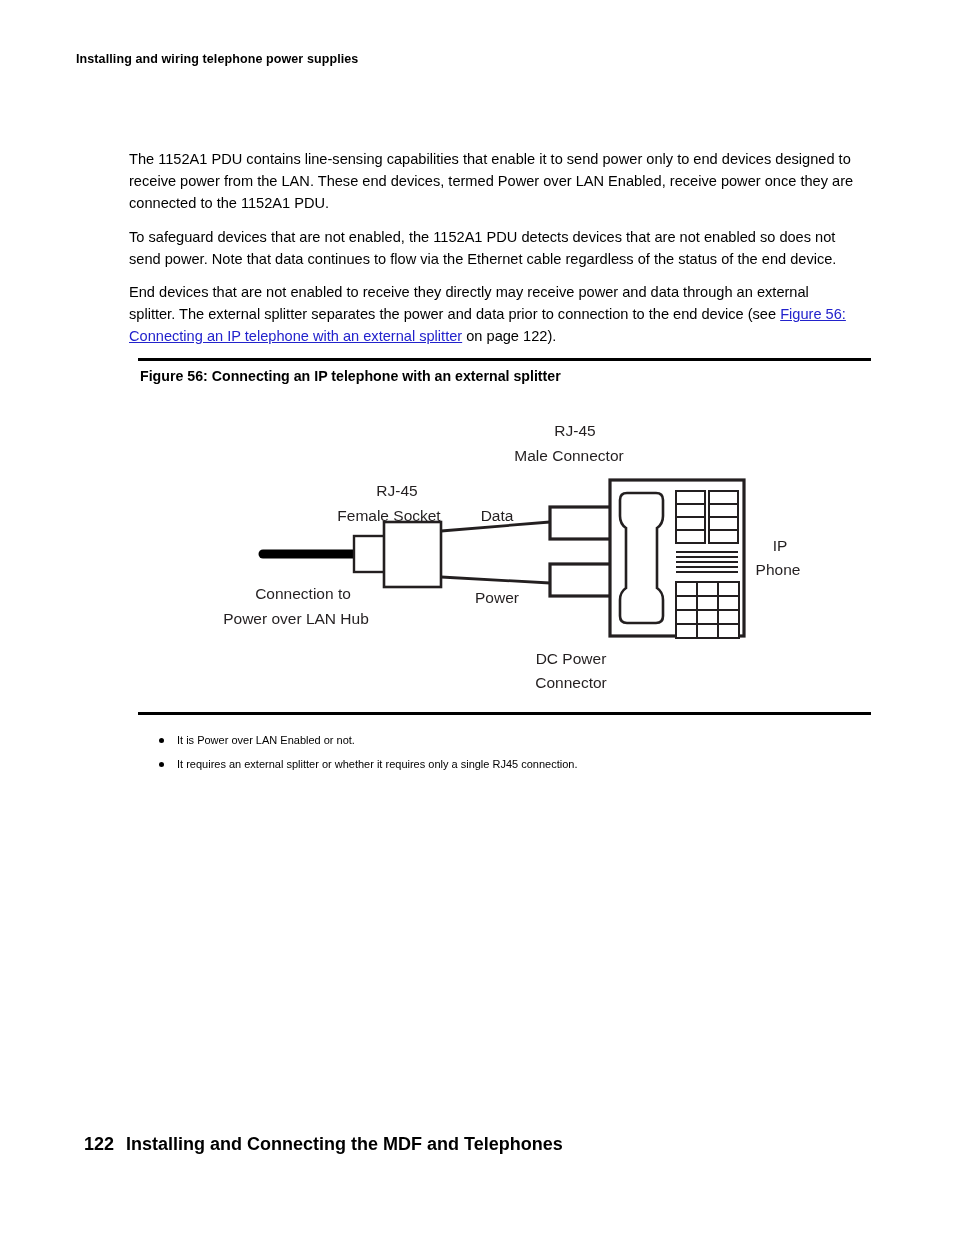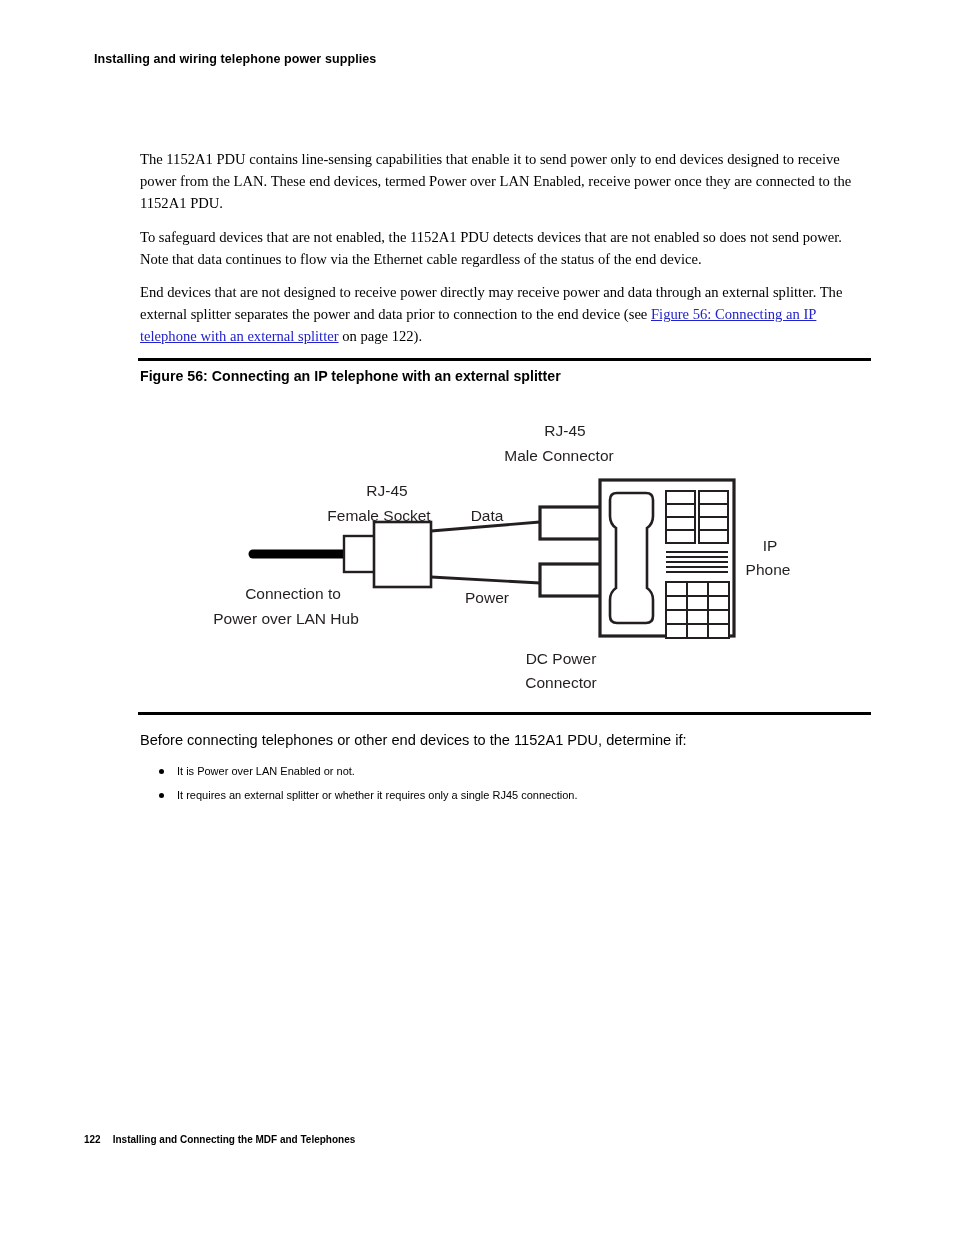--- a/index.html
+++ b/index.html
@@ -17,44 +17,43 @@
   }
 
   .page {
     position: absolute;
     inset: 0;
   }
 
   
   .running-header {
     position: absolute;
-    left: 94px;
+    left: 76px;
     top: 52px;
     font-size: 12.5px;
     font-weight: bold;
     letter-spacing: 0.1px;
   }
 
   
   .section-heading {
     position: absolute;
     left: 88px;
     top: 106px;
     font-size: 20.5px;
     font-weight: bold;
     letter-spacing: -0.1px;
   }
 
   
   .body-block {
     position: absolute;
-    left: 140px;
+    left: 129px;
     top: 148px;
     width: 730px;
-    font-family: Liberation Serif, serif;
   }
   .body-block p {
     margin: 0 0 11px 0;
     font-size: 14.6px;
     line-height: 22.2px;
   }
   .xref-link {
     color: #2222cc;
     text-decoration: underline;
   }
@@ -75,21 +74,21 @@
     position: absolute;
     left: 140px;
     top: 368px;
     font-size: 14.2px;
     font-weight: bold;
   }
 
   
   .figure-area {
     position: absolute;
-    left: 136px;
+    left: 146px;
     top: 396px;
     width: 733px;
     height: 312px;
   }
   .figure-area svg {
     display: block;
   }
   .diagram-text {
     font-family: "Liberation Sans", sans-serif;
     font-size: 15.5px;
@@ -138,39 +137,39 @@
     margin-bottom: 12px;
     font-size: 14.6px;
     line-height: 22.2px;
   }
 
   
   .footer {
     position: absolute;
     left: 84px;
     top: 1134px;
-    font-size: 10px;
+    font-size: 18px;
     font-weight: bold;
   }
   .footer .page-num {
     margin-right: 12px;
   }
 </style>
 </head>
 <body>
 
 <div class="page">
 
   <div class="running-header">Installing and wiring telephone power supplies</div>
 
 
   <div class="body-block">
     <p>The 1152A1 PDU contains line-sensing capabilities that enable it to send power only to end devices designed to receive power from the LAN. These end devices, termed Power over LAN Enabled, receive power once they are connected to the 1152A1 PDU.</p>
     <p>To safeguard devices that are not enabled, the 1152A1 PDU detects devices that are not enabled so does not send power. Note that data continues to flow via the Ethernet cable regardless of the status of the end device.</p>
-    <p><span>End devices that are not designed to receive power directly may receive power and data through an external splitter. The external splitter separates the power and data prior to connection to the end device (see </span><a class="xref-link" href="#">Figure 56:  Connecting an IP telephone with an external splitter</a><span> on page 122).</span></p>
+    <p><span>End devices that are not enabled to receive they directly may receive power and data through an external splitter. The external splitter separates the power and data prior to connection to the end device (see </span><a class="xref-link" href="#">Figure 56:  Connecting an IP telephone with an external splitter</a><span> on page 122).</span></p>
   </div>
 
   <div class="rule rule-top"></div>
 
   <div class="figure-caption">Figure 56: Connecting an IP telephone with an external splitter</div>
 
   <div class="figure-area">
     <svg width="733" height="312" viewBox="0 0 733 312" xmlns="http://www.w3.org/2000/svg">
 
       <text class="diagram-text" x="429" y="40" text-anchor="middle">RJ-45</text>
@@ -262,21 +261,20 @@
 
       <text class="diagram-text" x="425" y="268" text-anchor="middle">DC Power</text>
       <text class="diagram-text" x="425" y="292" text-anchor="middle">Connector</text>
 
     </svg>
   </div>
 
   <div class="rule rule-bottom"></div>
 
   <div class="tail-block">
-    <p class="lead">Before connecting telephones or other end devices to the 1152A1 PDU, determine if:</p>
     <ul class="determine-list">
       <li>
         <span class="bullet-dot"></span>
         <span class="bullet-text">It is Power over LAN Enabled or not.</span>
       </li>
       <li>
         <span class="bullet-dot"></span>
         <span class="bullet-text">It requires an external splitter or whether it requires only a single RJ45 connection.</span>
       </li>
     </ul>

